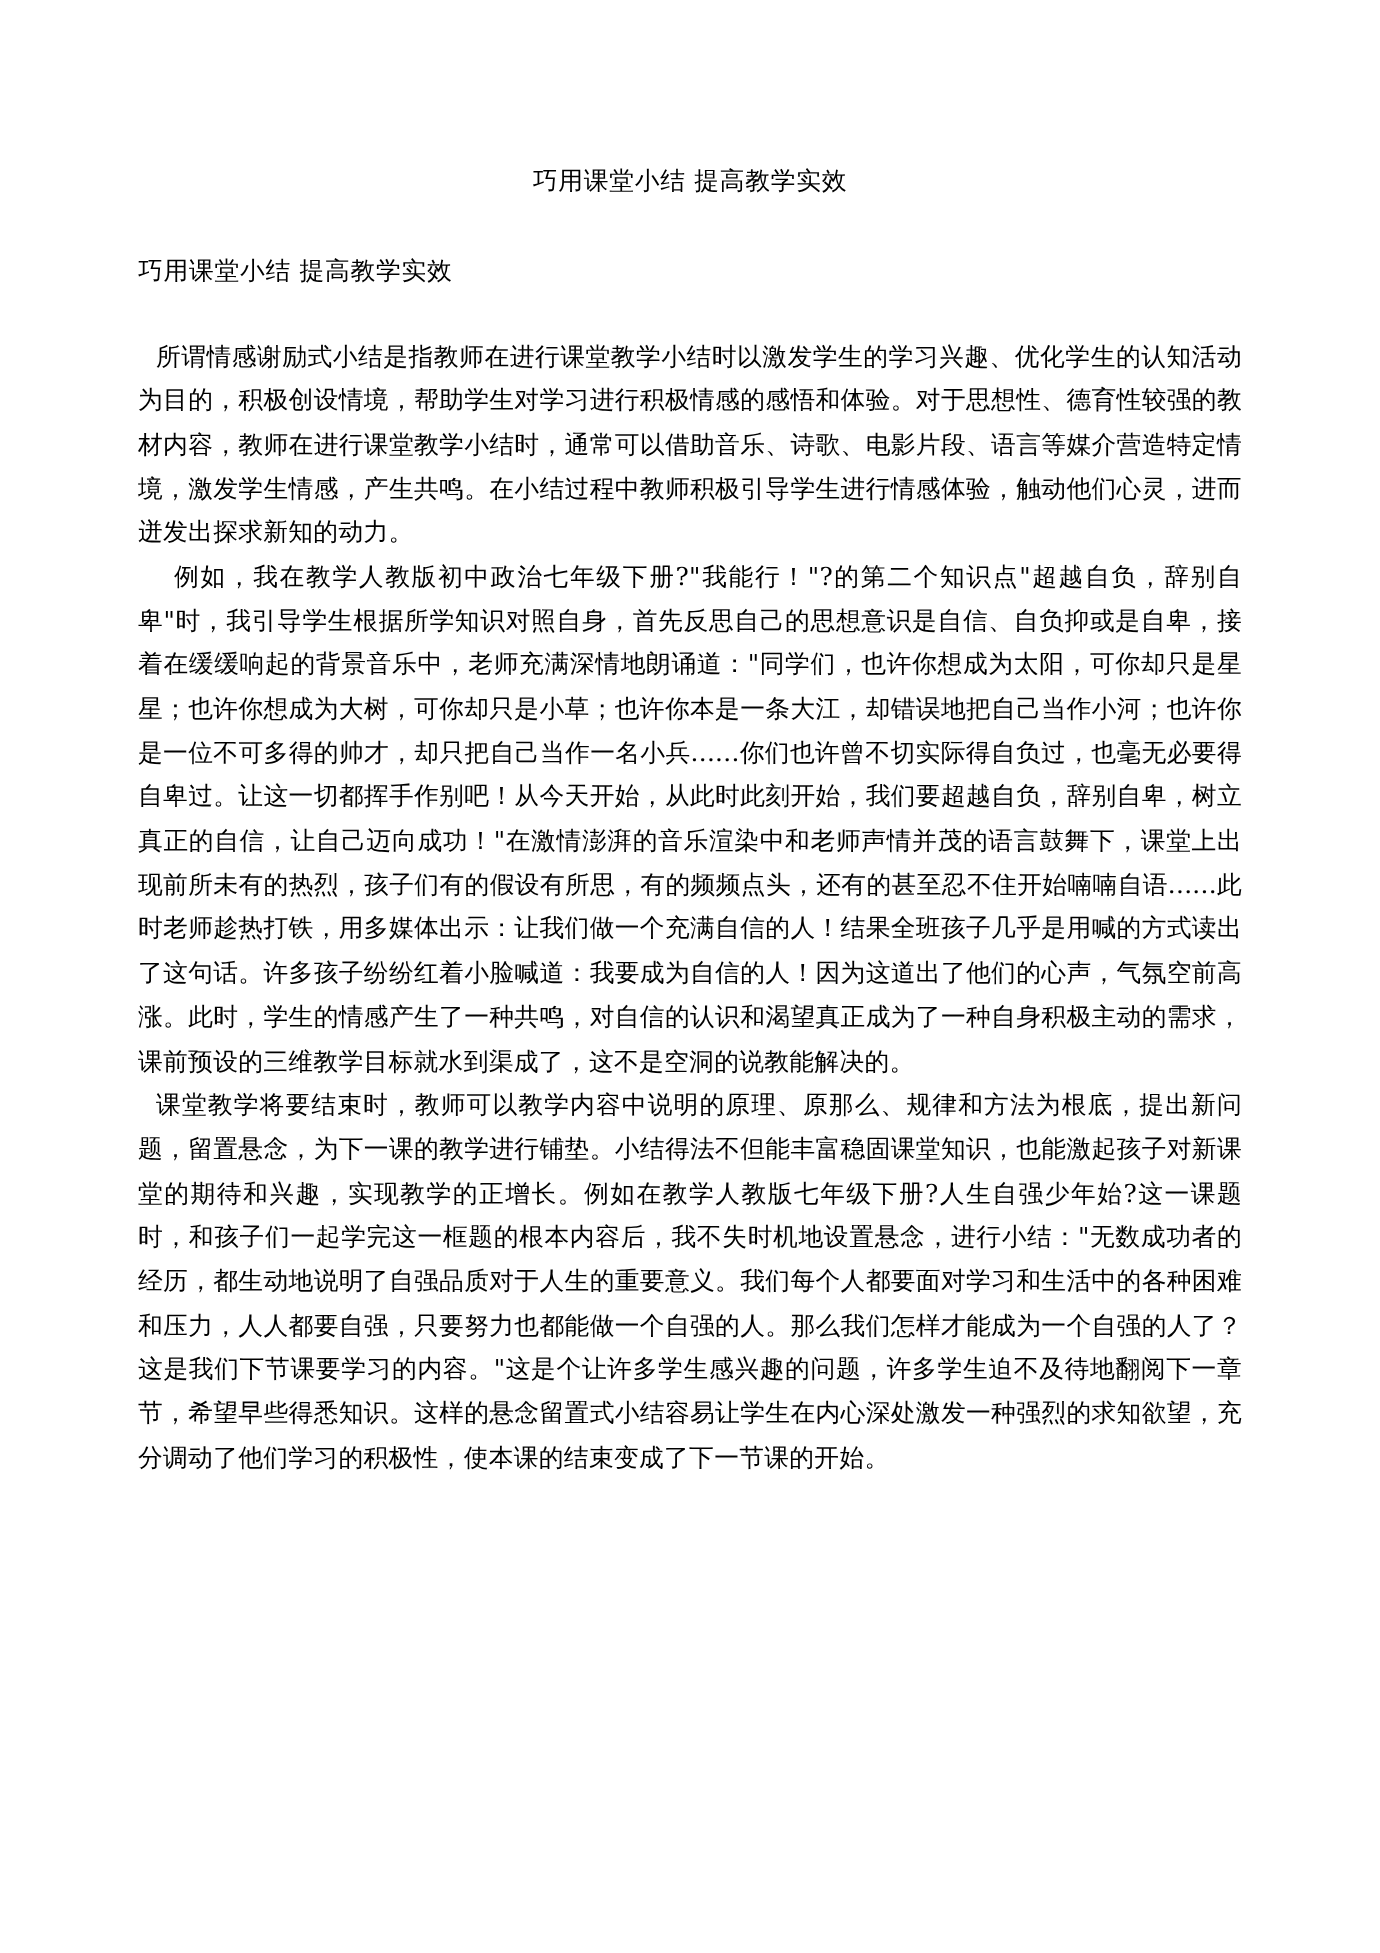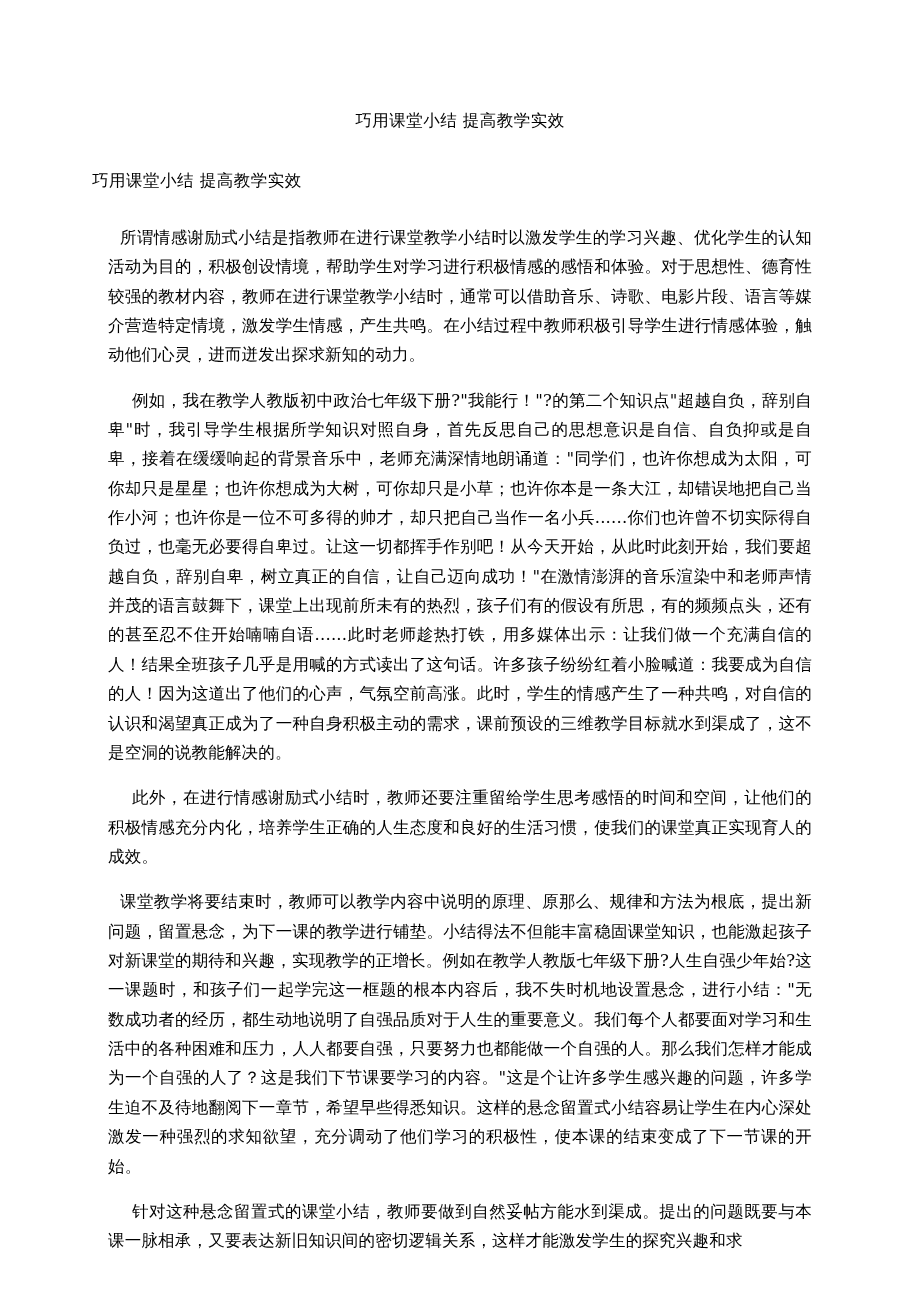--- a/index.html
+++ b/index.html
@@ -43,21 +43,21 @@
   .section-heading-left {
     font-size: 16.5px;
     line-height: 1.75;
     margin: 0;
     letter-spacing: 0.5px;
     text-indent: 12px;
   }
   p.body {
     font-size: 16.5px;
     line-height: 1.78;
-    margin: 16px;
+    margin: 0;
     text-align: justify;
     text-justify: inter-ideograph;
     letter-spacing: 0.2px;
   }
   p.indent1 {
     text-indent: 12px;
   }
   p.indent2 {
     text-indent: 24px;
   }
@@ -67,21 +67,19 @@
 
 <div class="page">
 
   <div class="doc-title">巧用课堂小结 提高教学实效</div>
 
   <div class="subtitle">巧用课堂小结 提高教学实效</div>
 
   <div>
     <p class="body indent1">所谓情感谢励式小结是指教师在进行课堂教学小结时以激发学生的学习兴趣、优化学生的认知活动为目的，积极创设情境，帮助学生对学习进行积极情感的感悟和体验。对于思想性、德育性较强的教材内容，教师在进行课堂教学小结时，通常可以借助音乐、诗歌、电影片段、语言等媒介营造特定情境，激发学生情感，产生共鸣。在小结过程中教师积极引导学生进行情感体验，触动他们心灵，进而迸发出探求新知的动力。</p>
     <p class="body indent2">例如，我在教学人教版初中政治七年级下册?"我能行！"?的第二个知识点"超越自负，辞别自卑"时，我引导学生根据所学知识对照自身，首先反思自己的思想意识是自信、自负抑或是自卑，接着在缓缓响起的背景音乐中，老师充满深情地朗诵道："同学们，也许你想成为太阳，可你却只是星星；也许你想成为大树，可你却只是小草；也许你本是一条大江，却错误地把自己当作小河；也许你是一位不可多得的帅才，却只把自己当作一名小兵......你们也许曾不切实际得自负过，也毫无必要得自卑过。让这一切都挥手作别吧！从今天开始，从此时此刻开始，我们要超越自负，辞别自卑，树立真正的自信，让自己迈向成功！"在激情澎湃的音乐渲染中和老师声情并茂的语言鼓舞下，课堂上出现前所未有的热烈，孩子们有的假设有所思，有的频频点头，还有的甚至忍不住开始喃喃自语......此时老师趁热打铁，用多媒体出示：让我们做一个充满自信的人！结果全班孩子几乎是用喊的方式读出了这句话。许多孩子纷纷红着小脸喊道：我要成为自信的人！因为这道出了他们的心声，气氛空前高涨。此时，学生的情感产生了一种共鸣，对自信的认识和渴望真正成为了一种自身积极主动的需求，课前预设的三维教学目标就水到渠成了，这不是空洞的说教能解决的。</p>
-    <p class="body indent2">此外，在进行情感谢励式小结时，教师还要注重留给学生思考感悟的时间和空间，让他们的积极情感充分内化，培养学生正确的人生态度和良好的生活习惯，使我们的课堂真正实现育人的成效。</p>
   </div>
 
   <div>
     <p class="body indent1">课堂教学将要结束时，教师可以教学内容中说明的原理、原那么、规律和方法为根底，提出新问题，留置悬念，为下一课的教学进行铺垫。小结得法不但能丰富稳固课堂知识，也能激起孩子对新课堂的期待和兴趣，实现教学的正增长。例如在教学人教版七年级下册?人生自强少年始?这一课题时，和孩子们一起学完这一框题的根本内容后，我不失时机地设置悬念，进行小结："无数成功者的经历，都生动地说明了自强品质对于人生的重要意义。我们每个人都要面对学习和生活中的各种困难和压力，人人都要自强，只要努力也都能做一个自强的人。那么我们怎样才能成为一个自强的人了？这是我们下节课要学习的内容。"这是个让许多学生感兴趣的问题，许多学生迫不及待地翻阅下一章节，希望早些得悉知识。这样的悬念留置式小结容易让学生在内心深处激发一种强烈的求知欲望，充分调动了他们学习的积极性，使本课的结束变成了下一节课的开始。</p>
-    <p class="body indent2">针对这种悬念留置式的课堂小结，教师要做到自然妥帖方能水到渠成。提出的问题既要与本课一脉相承，又要表达新旧知识间的密切逻辑关系，这样才能激发学生的探究兴趣和求</p>
   </div>
 
 </div>
 
 </body></html>

